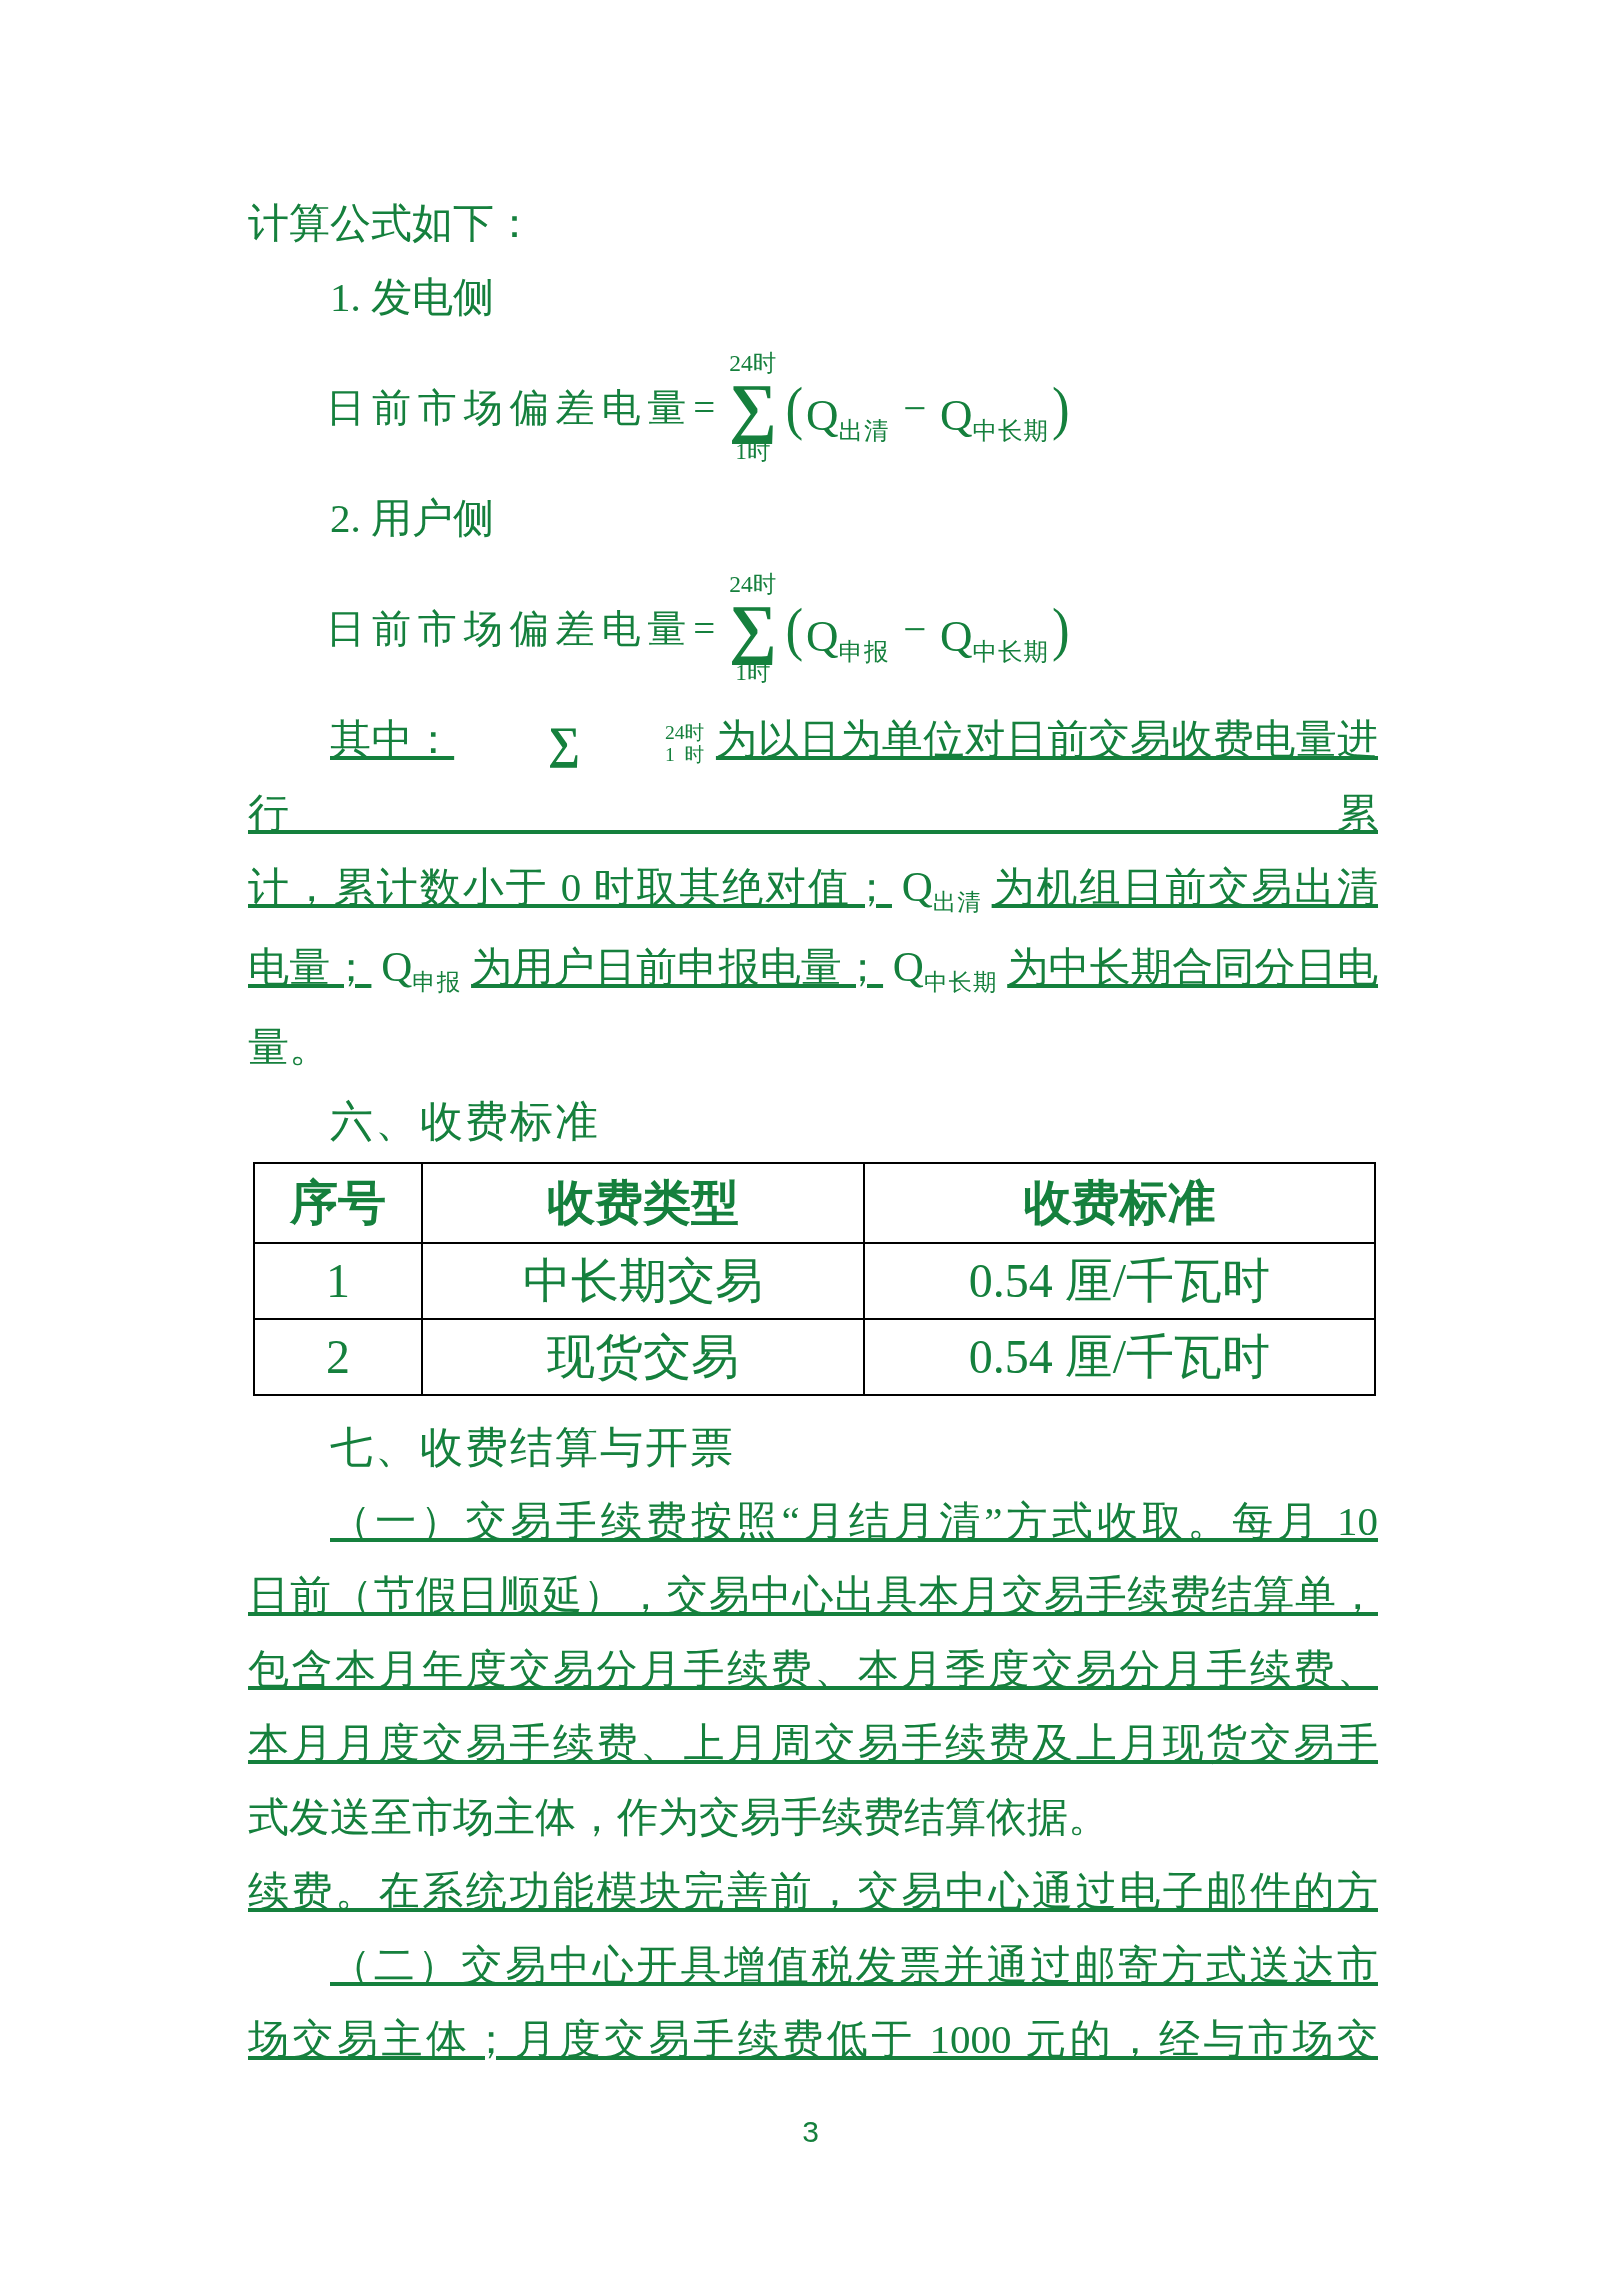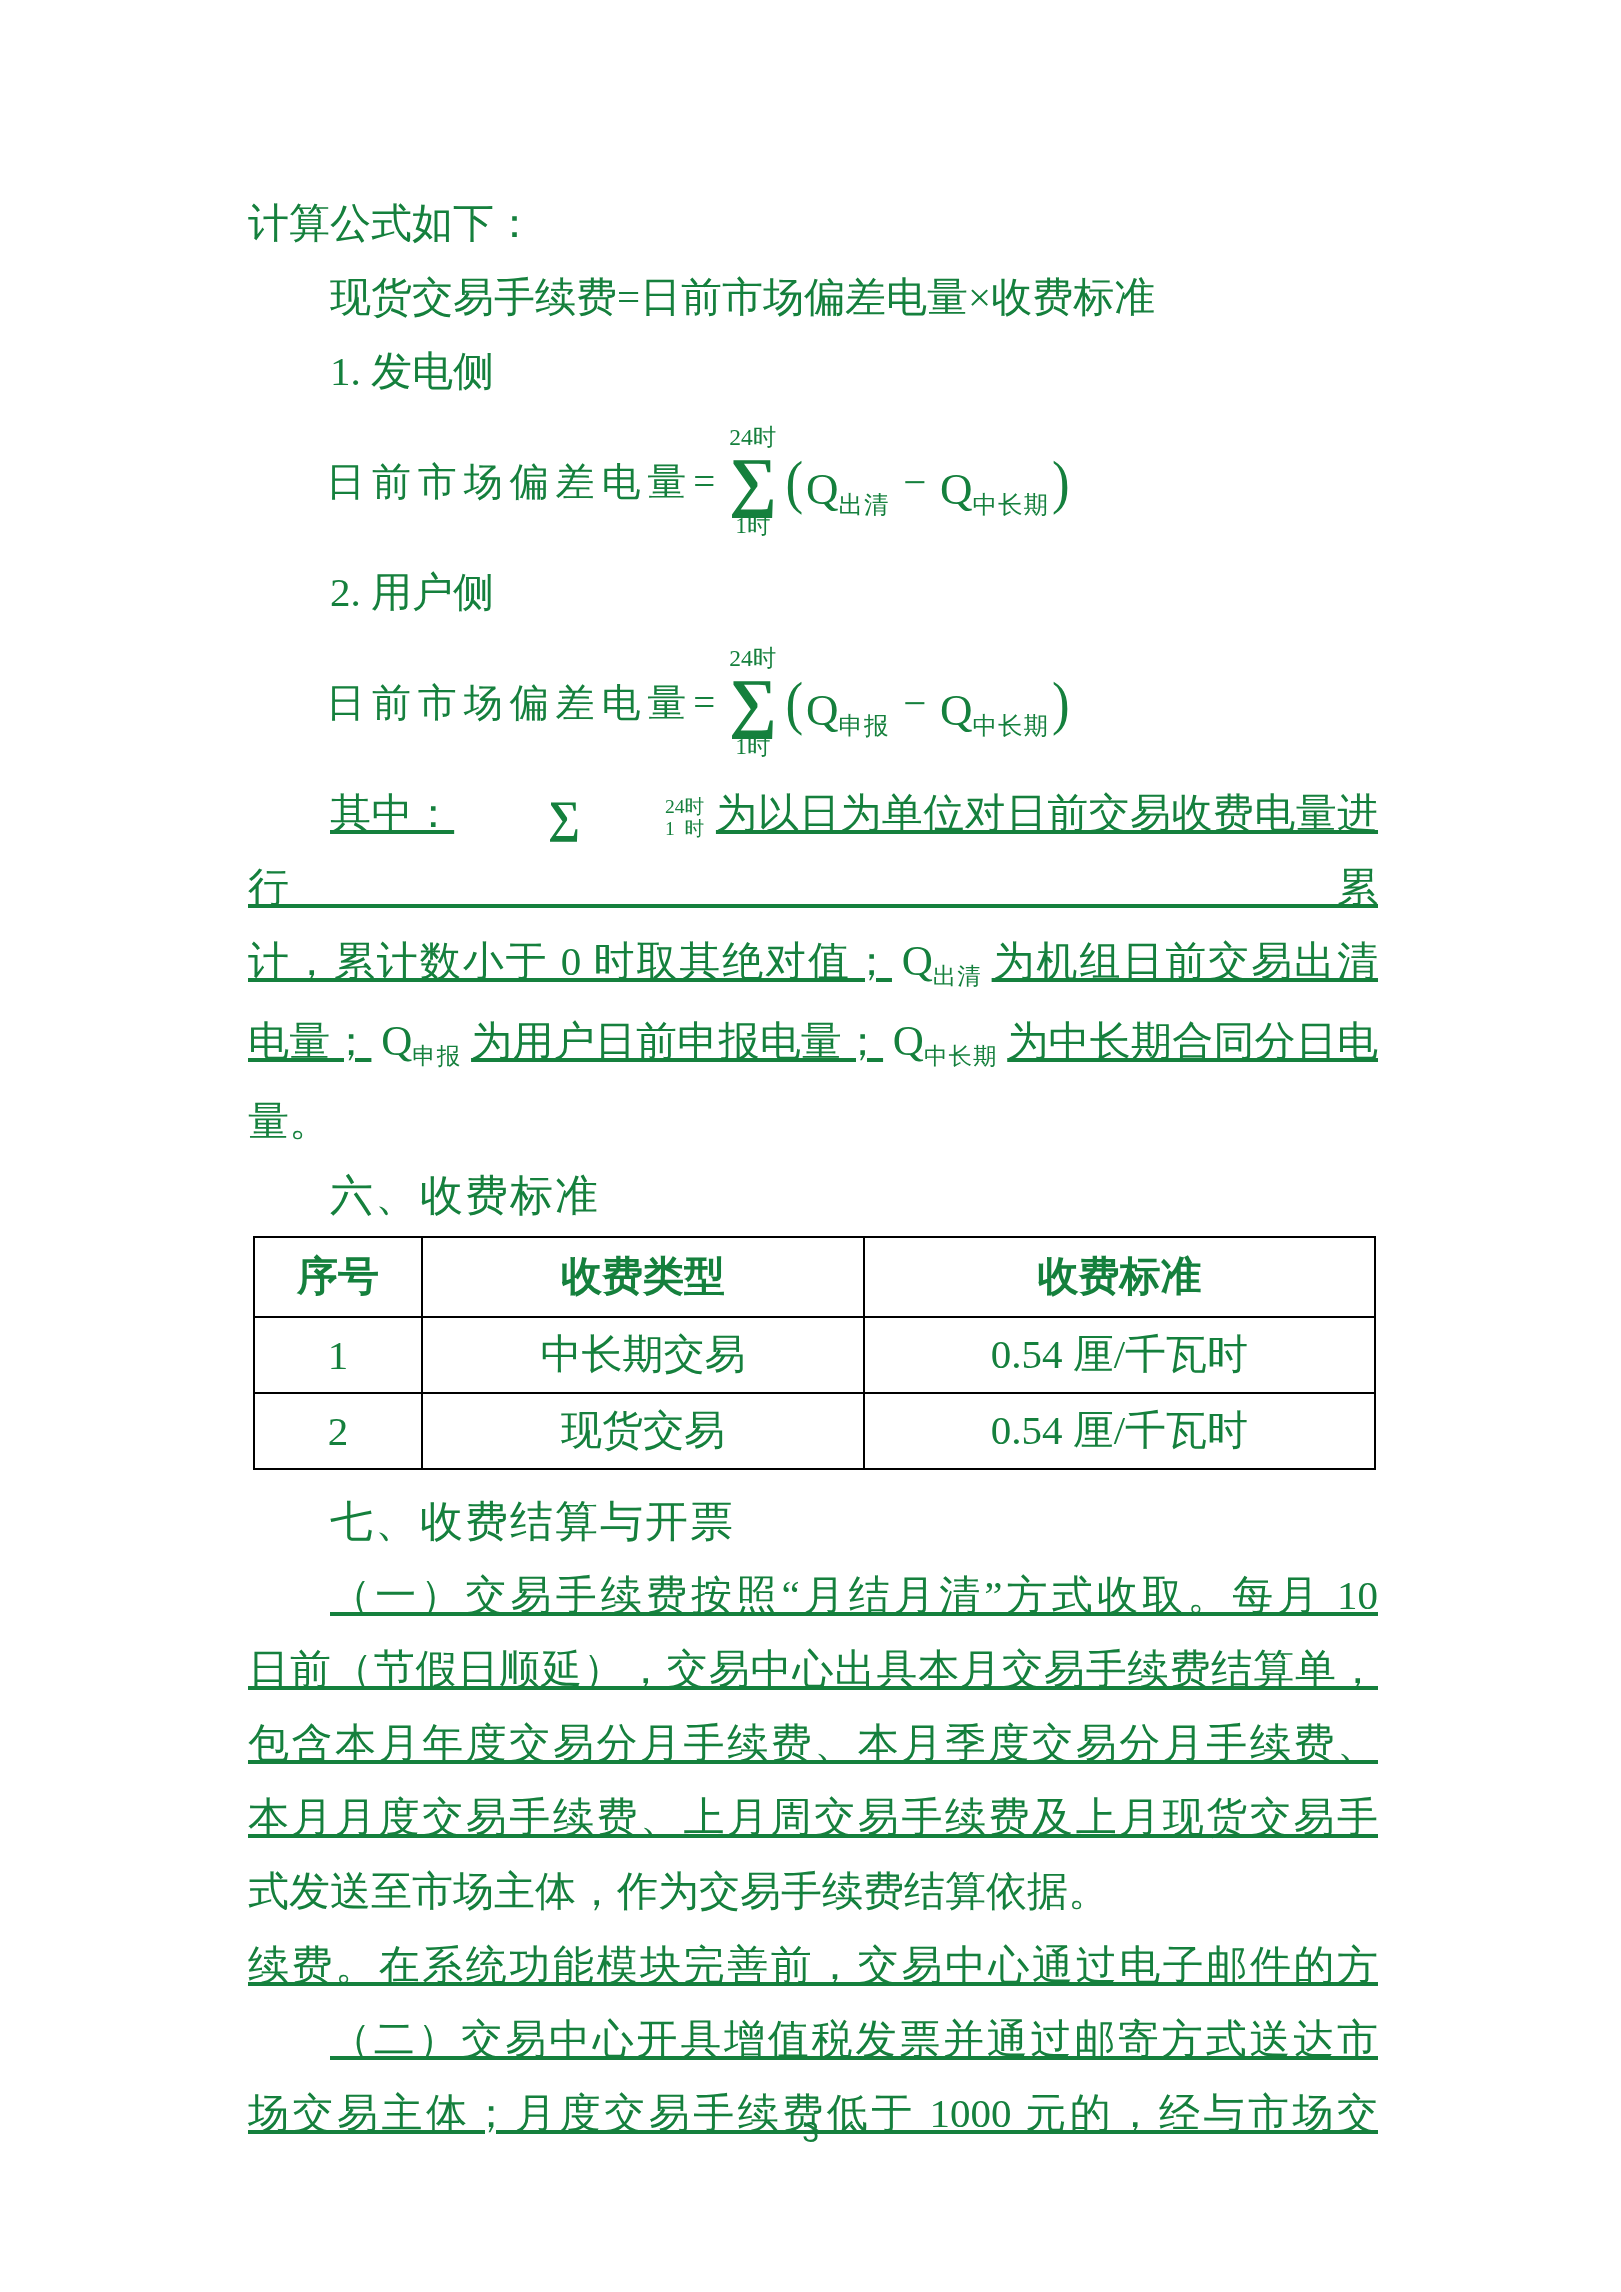--- a/index.html
+++ b/index.html
@@ -85,21 +85,21 @@
     margin-left:4.9px;
     margin-top:3.9px;
   }
   .fee-table col.c1 { width:168px; }
   .fee-table col.c2 { width:442px; }
   .fee-table col.c3 { width:511px; }
   .fee-table th, .fee-table td {
     border:2px solid #000000;
     text-align:center;
     vertical-align:middle;
-    font-size:41px;
+    font-size:48px;
     padding:0;
   }
   .fee-table th {
     height:78px;
     font-weight:700;
     border-bottom:2.9px solid #000000;
   }
   .fee-table td { height:74px; }
 
   .h7-gap { margin-top:13.7px; }
@@ -114,21 +114,20 @@
   }
 </style>
 </head>
 <body>
 
 <div class="page">
   <div class="content">
 
     <div class="bline">计算公式如下：</div>
 
-    <div class="bline ind">现货交易手续费=日前市场偏差电量×收费标准</div>
 
     <div class="bline ind">1. 发电侧</div>
 
     <div class="formula">
       <span class="f-lhs">日前市场偏差电量</span>
       <span class="f-eq">=</span>
       <span class="sum-stack">
         <span class="sum-upper">24时</span>
         <span class="sum-sigma">∑</span>
         <span class="sum-lower">1时</span>

